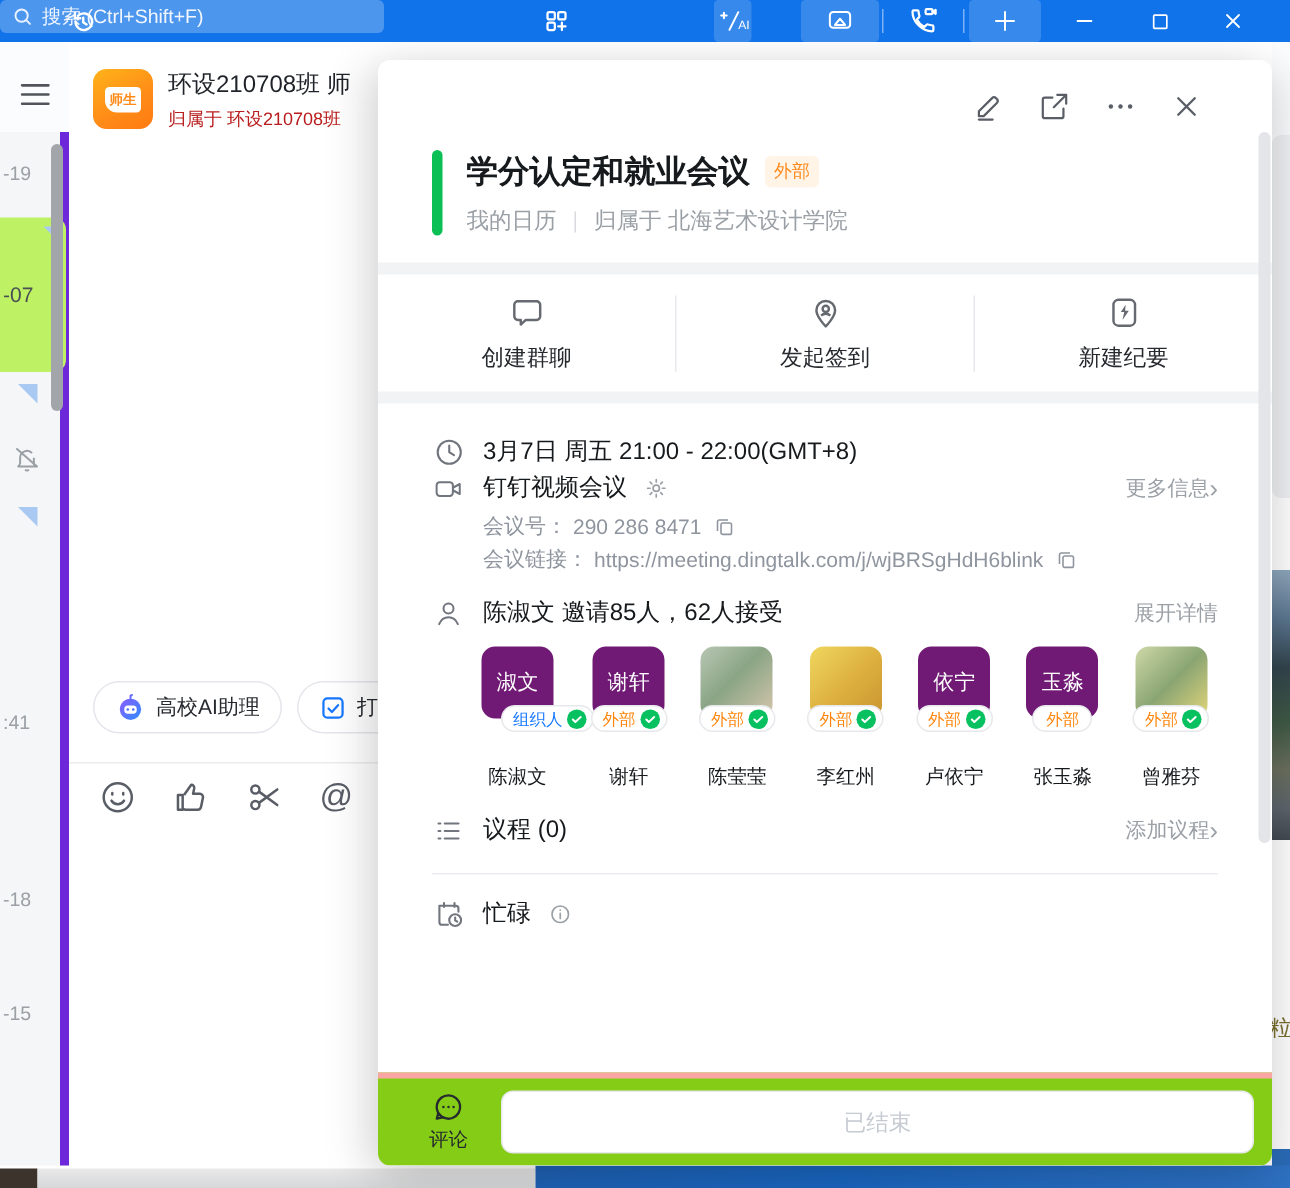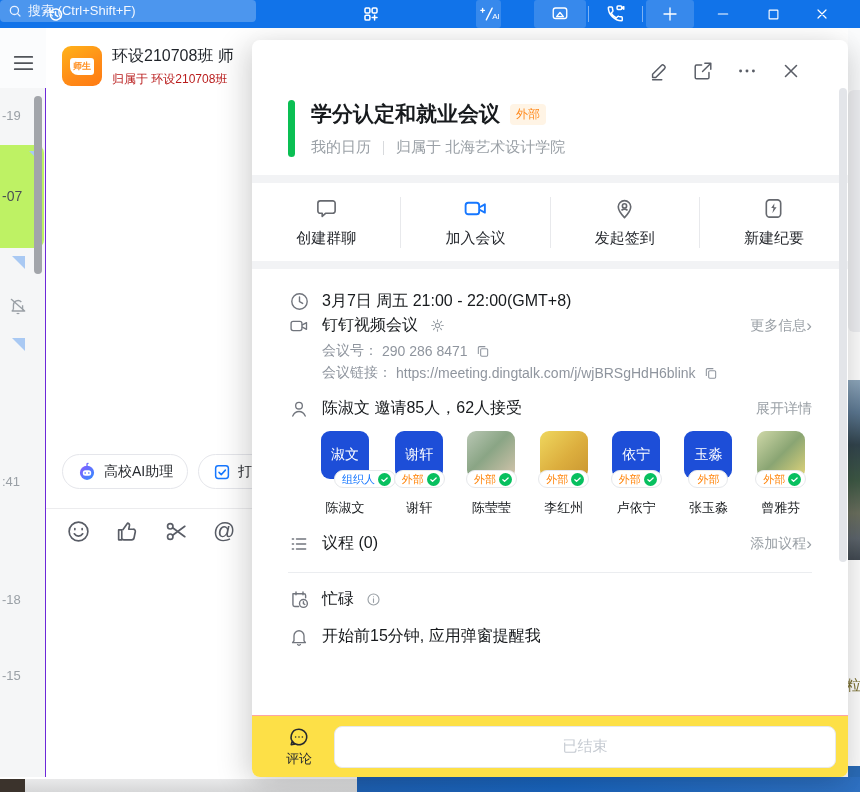--- a/index.html
+++ b/index.html
@@ -16,21 +16,21 @@
   .tb-ai { left:476px; width:25px; }
   .tb-cast { left:534px; width:52px; }
   .tb-div { position:absolute; top:6px; width:1px; height:16px; background:rgba(255,255,255,.45); }
   .tb-phone { left:592px; width:46px; }
   .tb-plus { left:646px; width:48px; }
   .tb-min { left:700px; width:46px; }
   .tb-max { left:750px; width:46px; }
   .tb-close { left:798px; width:48px; }
 
   
-  .convo-strip { position:absolute; left:0; top:28px; width:46px; height:749px; background:#f5f6f7; border-right:1px solid #6d28d9; z-index:2; }
+  .convo-strip { position:absolute; left:0; top:28px; width:46px; height:749px; background:#f5f6f7; border-right:6px solid #6d28d9; z-index:2; }
   .strip-top { position:absolute; left:0; top:0; width:46px; height:60px; background:#fbfcfd; }
   .frag { position:absolute; left:2px; color:#9aa0a6; font-size:13px; }
   .sel-box { position:absolute; left:0; top:117px; width:44px; height:103px; background:#bef264; border-radius:0 8px 8px 0; }
   .corner-tri { position:absolute; width:0; height:0; border-top:13px solid #a9c9f3; border-left:13px solid transparent; }
   .tri-free { position:absolute; width:0; height:0; border-top:13px solid #a9c9f3; border-left:13px solid transparent; }
   .strip-scrollbar { position:absolute; left:34px; top:68px; width:8px; height:178px; background:#a2a5aa; border-radius:4px; }
 
   
   .chat { position:absolute; left:46px; top:28px; right:0; bottom:15px; background:#fff; z-index:1; overflow:hidden; }
   .chat-header { position:absolute; left:16px; top:18px; display:flex; gap:10px; width:400px; }
@@ -82,33 +82,33 @@
   .details { padding:6px 36px 0 36px; }
   .drow { display:flex; align-items:center; gap:12px; }
   .drow .dicon { width:22px; display:flex; justify-content:center; color:#71757d; flex:none; }
   .dtext { font-size:16px; color:#171a1d; }
   .gray-link { margin-left:auto; color:#9aa0a6; font-size:14px; display:flex; align-items:center; gap:0; cursor:pointer; }
   .subline { margin-left:34px; font-size:14px; color:#8f959e; display:flex; align-items:center; gap:8px; }
   .copy-icon { color:#8f959e; cursor:pointer; display:flex; }
 
   .avatars { display:flex; gap:10px; margin:12px 0 0 24px; }
   .attendee { width:66px; display:flex; flex-direction:column; align-items:center; }
-  .avatar { width:48px; height:48px; border-radius:9px; background:#1d4ed8; color:#fff; font-size:14px; display:flex; align-items:center; justify-content:center; }
+  .avatar { width:48px; height:48px; border-radius:9px; background:#701a75; color:#fff; font-size:14px; display:flex; align-items:center; justify-content:center; }
   .avatar.photo1 { background:linear-gradient(135deg,#b9c7b4,#8aa585 45%,#d7c6ae); }
   .avatar.photo2 { background:linear-gradient(135deg,#efd75e,#dcae3e 55%,#c9952f); }
   .avatar.photo3 { background:linear-gradient(135deg,#cfd8a8,#8aa573 50%,#e4d67a); }
   .abadge { position:relative; margin-top:-9px; background:#fff; border:1px solid #e6e8eb; border-radius:9px; height:18px; display:flex; align-items:center; gap:3px; padding:0 4px 0 7px; font-size:11px; color:#ff860d; white-space:nowrap; }
   .abadge.organizer { color:#1677ff;margin-left:40px; }
   .abadge.nocheck { padding:0 8px; }
   .acheck { width:13px; height:13px; border-radius:50%; background:#07c05f; display:flex; align-items:center; justify-content:center; flex:none; }
-  .aname { margin-top:11px; font-size:13px; color:#171a1d; white-space:nowrap; }
+  .aname { margin-top:21px; font-size:13px; color:#171a1d; white-space:nowrap; }
 
   .hdivider { height:1px; background:#ebedf0; margin-top:18px; }
 
-  .panel-bottom { position:absolute; left:0; right:0; bottom:0; height:62px; border-top:1px solid #fca5a5; display:flex; align-items:center; padding:0 12px 0 24px; background:#fde047; }
+  .panel-bottom { position:absolute; left:0; right:0; bottom:0; height:62px; border-top:4px solid #fca5a5; display:flex; align-items:center; padding:0 12px 0 24px; background:#84cc16; }
   .comment-btn { display:flex; flex-direction:column; align-items:center; gap:2px; color:#26292e; font-size:13px; width:46px; cursor:pointer; }
   .status-input { flex:1; height:42px; margin-left:12px; border:1px solid #e6e8eb; border-radius:8px; display:flex; align-items:center; justify-content:center; color:#c6cbd2; font-size:15px; background:#fff; } .mt16 { margin-top:16px; } .mt18 { margin-top:3px; }
   .mt6 { margin-top:6px; } .mt4 { margin-top:4px; }
   svg { display:block; }
 </style>
 </head>
 <body>
 
 <div class="app">
 
@@ -335,29 +335,20 @@
     <div class="actions">
       <div class="action">
         <span class="aicon">
           <svg width="23" height="23" viewBox="0 0 24 24" fill="none" stroke="currentColor" stroke-width="1.7" stroke-linejoin="round">
               <path d="M5.5 4h13A2.5 2.5 0 0 1 21 6.5v8a2.5 2.5 0 0 1-2.5 2.5H11l-3.5 3.2V17h-2A2.5 2.5 0 0 1 3 14.5v-8A2.5 2.5 0 0 1 5.5 4z"></path>
             </svg>
         </span>
         <span>创建群聊</span>
       </div>
       <div class="action">
-        <span class="aicon aicon-blue">
-          <svg width="25" height="25" viewBox="0 0 24 24" fill="none" stroke="currentColor" stroke-width="1.8" stroke-linejoin="round">
-              <rect x="2.5" y="6.5" width="13" height="11" rx="2.5"></rect>
-              <path d="M15.5 11 21 8v8l-5.5-3"></path>
-            </svg>
-        </span>
-        <span>加入会议</span>
-      </div>
-      <div class="action">
         <span class="aicon">
           <svg width="23" height="23" viewBox="0 0 24 24" fill="none" stroke="currentColor" stroke-width="1.7" stroke-linejoin="round">
               <path d="M12 21.5S5.5 15 5.5 10.3a6.5 6.5 0 0 1 13 0C18.5 15 12 21.5 12 21.5z"></path>
               <circle cx="12" cy="9.3" r="2.2"></circle>
               <path d="M8.8 14a4.5 4.5 0 0 1 6.4 0"></path>
             </svg>
         </span>
         <span>发起签到</span>
       </div>
       <div class="action">
@@ -546,29 +537,20 @@
         </span>
         <span class="dtext">忙碌</span>
         <span style="color:#9aa0a6;display:flex">
           <svg width="15" height="15" viewBox="0 0 24 24" fill="none" stroke="currentColor" stroke-width="1.8" stroke-linecap="round">
               <circle cx="12" cy="12" r="8.8"></circle>
               <path d="M12 7.5h.01M12 11v5.5"></path>
             </svg>
         </span>
       </div>
 
-      <div class="drow mt16">
-        <span class="dicon">
-          <svg width="20" height="20" viewBox="0 0 24 24" fill="none" stroke="currentColor" stroke-width="1.6" stroke-linejoin="round">
-              <path d="M6 16.5v-6a6 6 0 1 1 12 0v6l1.7 2.3H4.3z"></path>
-              <path d="M10.3 21a2 2 0 0 0 3.4 0" stroke-linecap="round"></path>
-            </svg>
-        </span>
-        <span class="dtext">开始前15分钟, 应用弹窗提醒我</span>
-      </div>
     </div>
 
     <div class="panel-scrollbar"></div>
 
     <div class="panel-bottom">
       <div class="comment-btn">
         <span>
           <svg width="22" height="22" viewBox="0 0 24 24" fill="none" stroke="#26292e" stroke-width="1.7" stroke-linejoin="round">
               <path d="M12 3.5a8.5 8.5 0 1 1-7.4 12.7L3.5 20.5l4.4-1A8.5 8.5 0 0 1 12 3.5z"></path>
               <circle cx="8.3" cy="12" r=".9" fill="#26292e" stroke="none"></circle>

